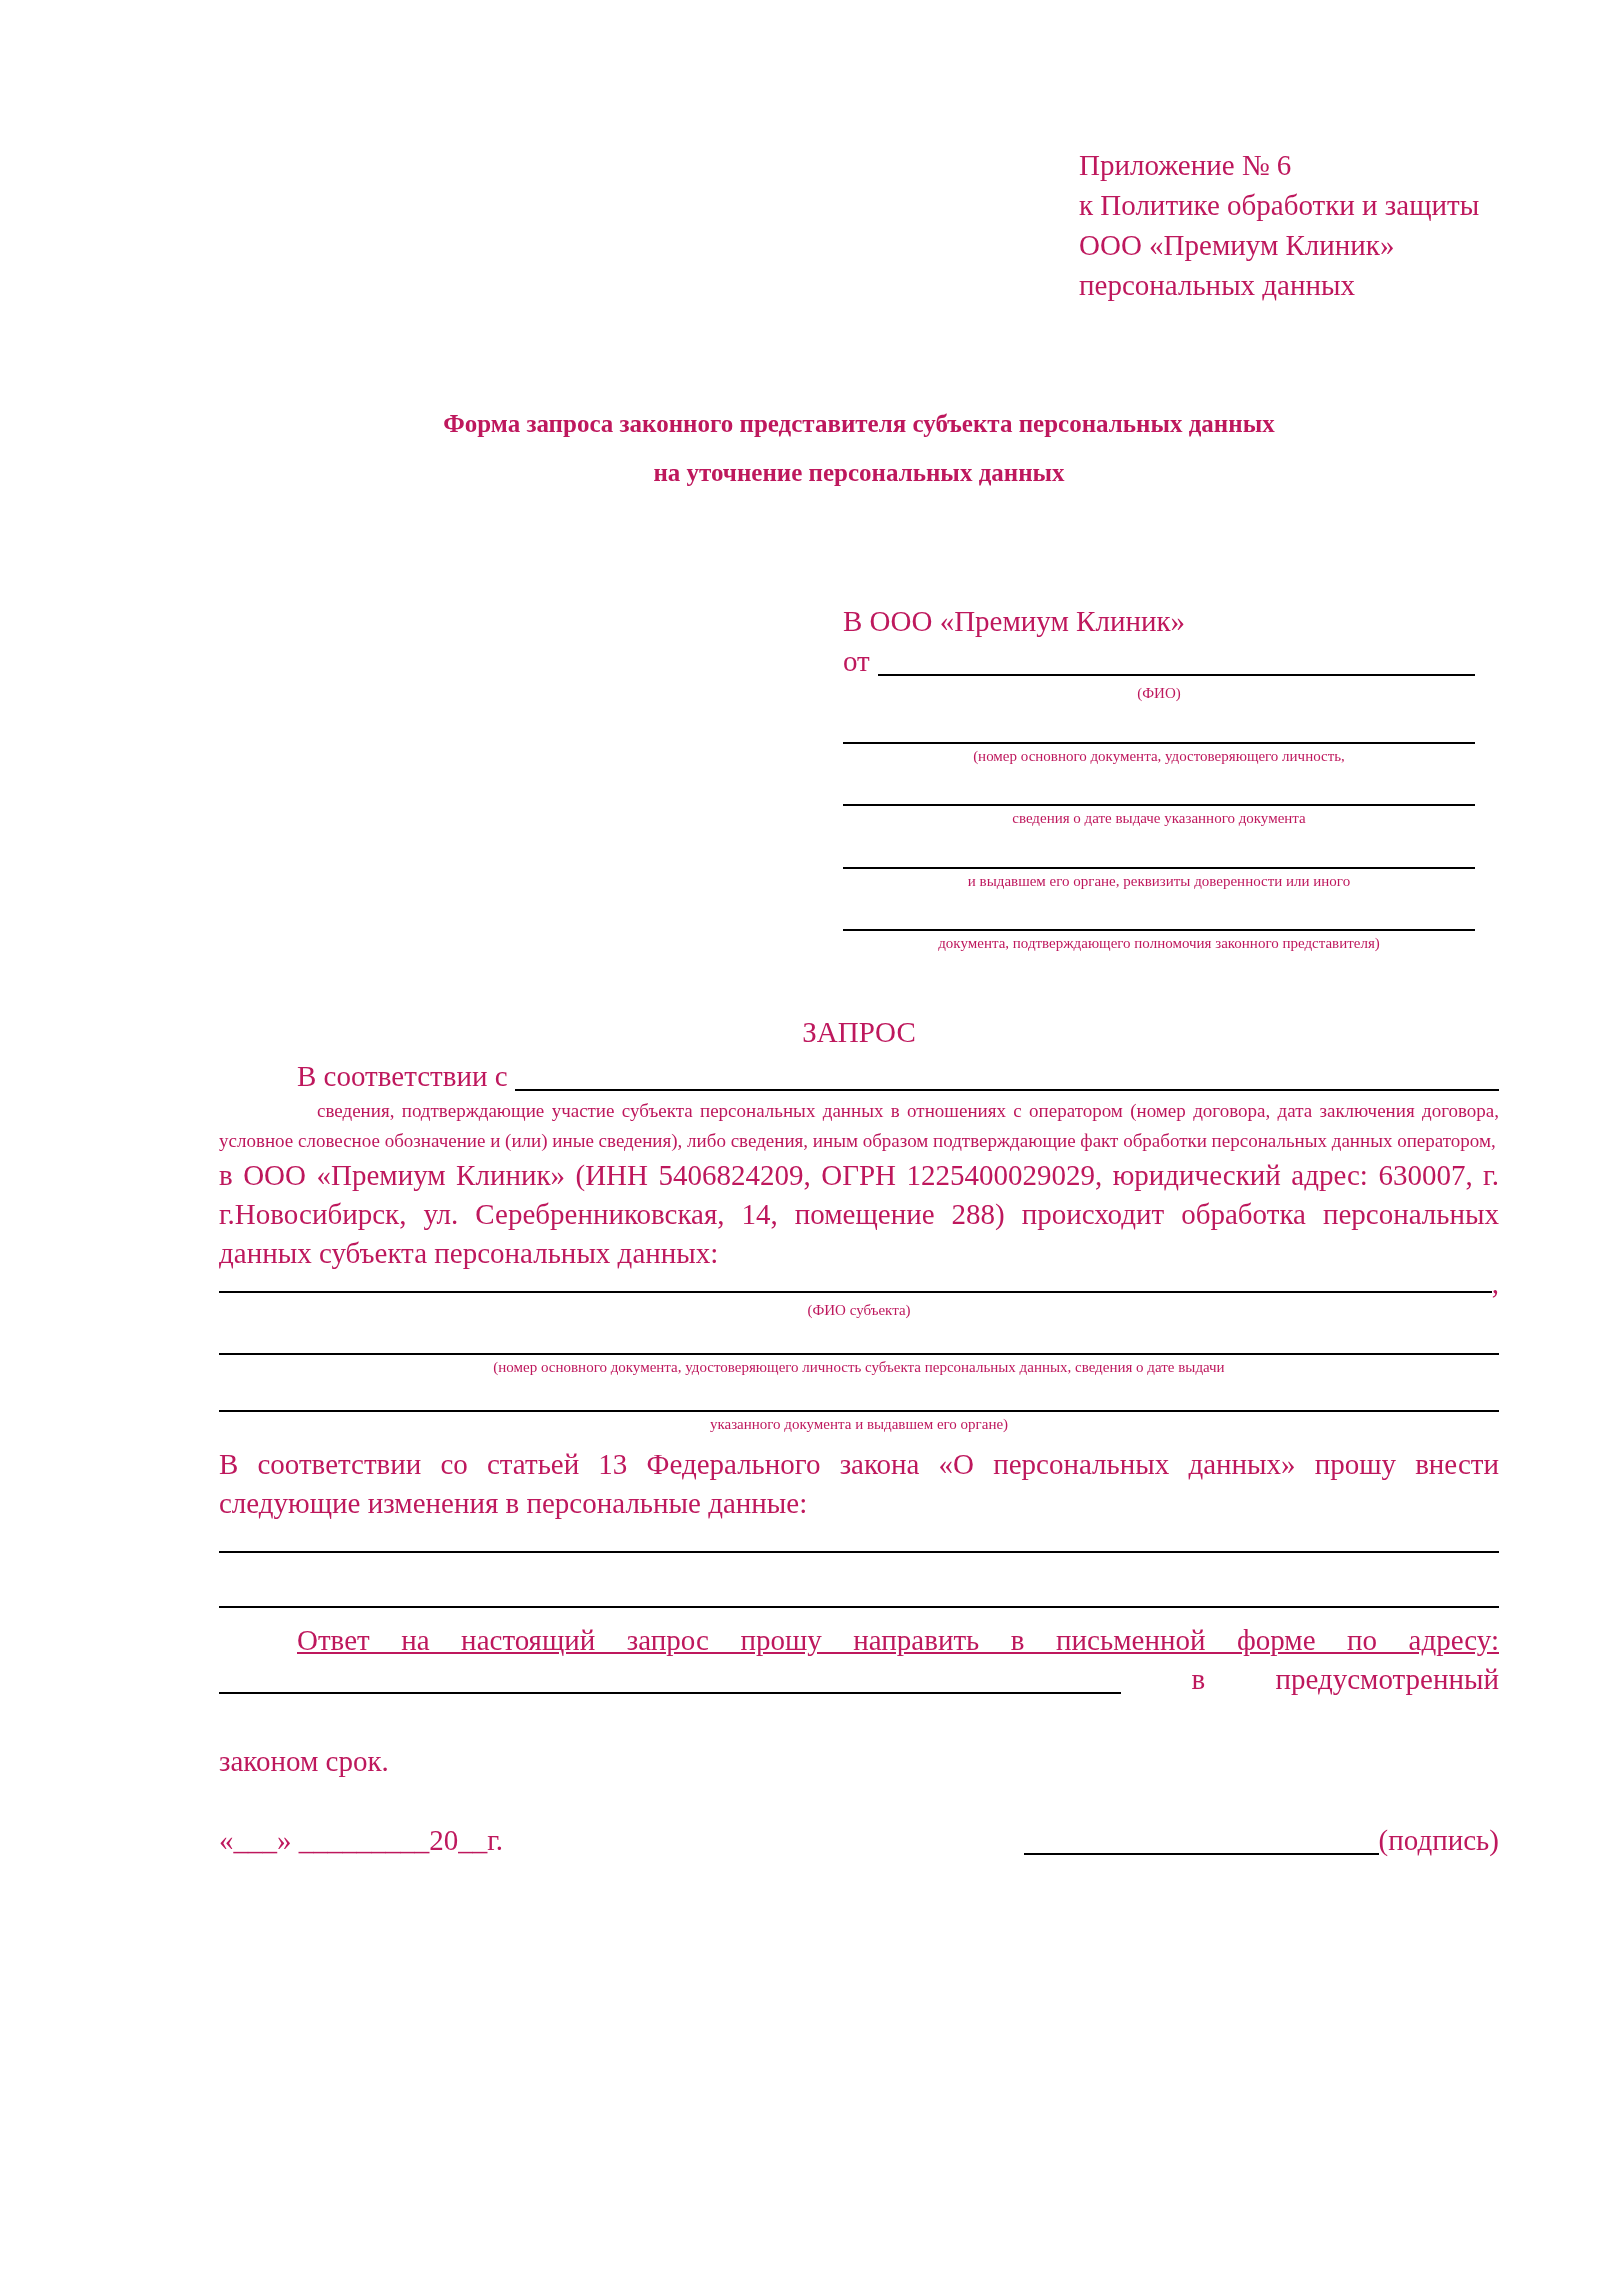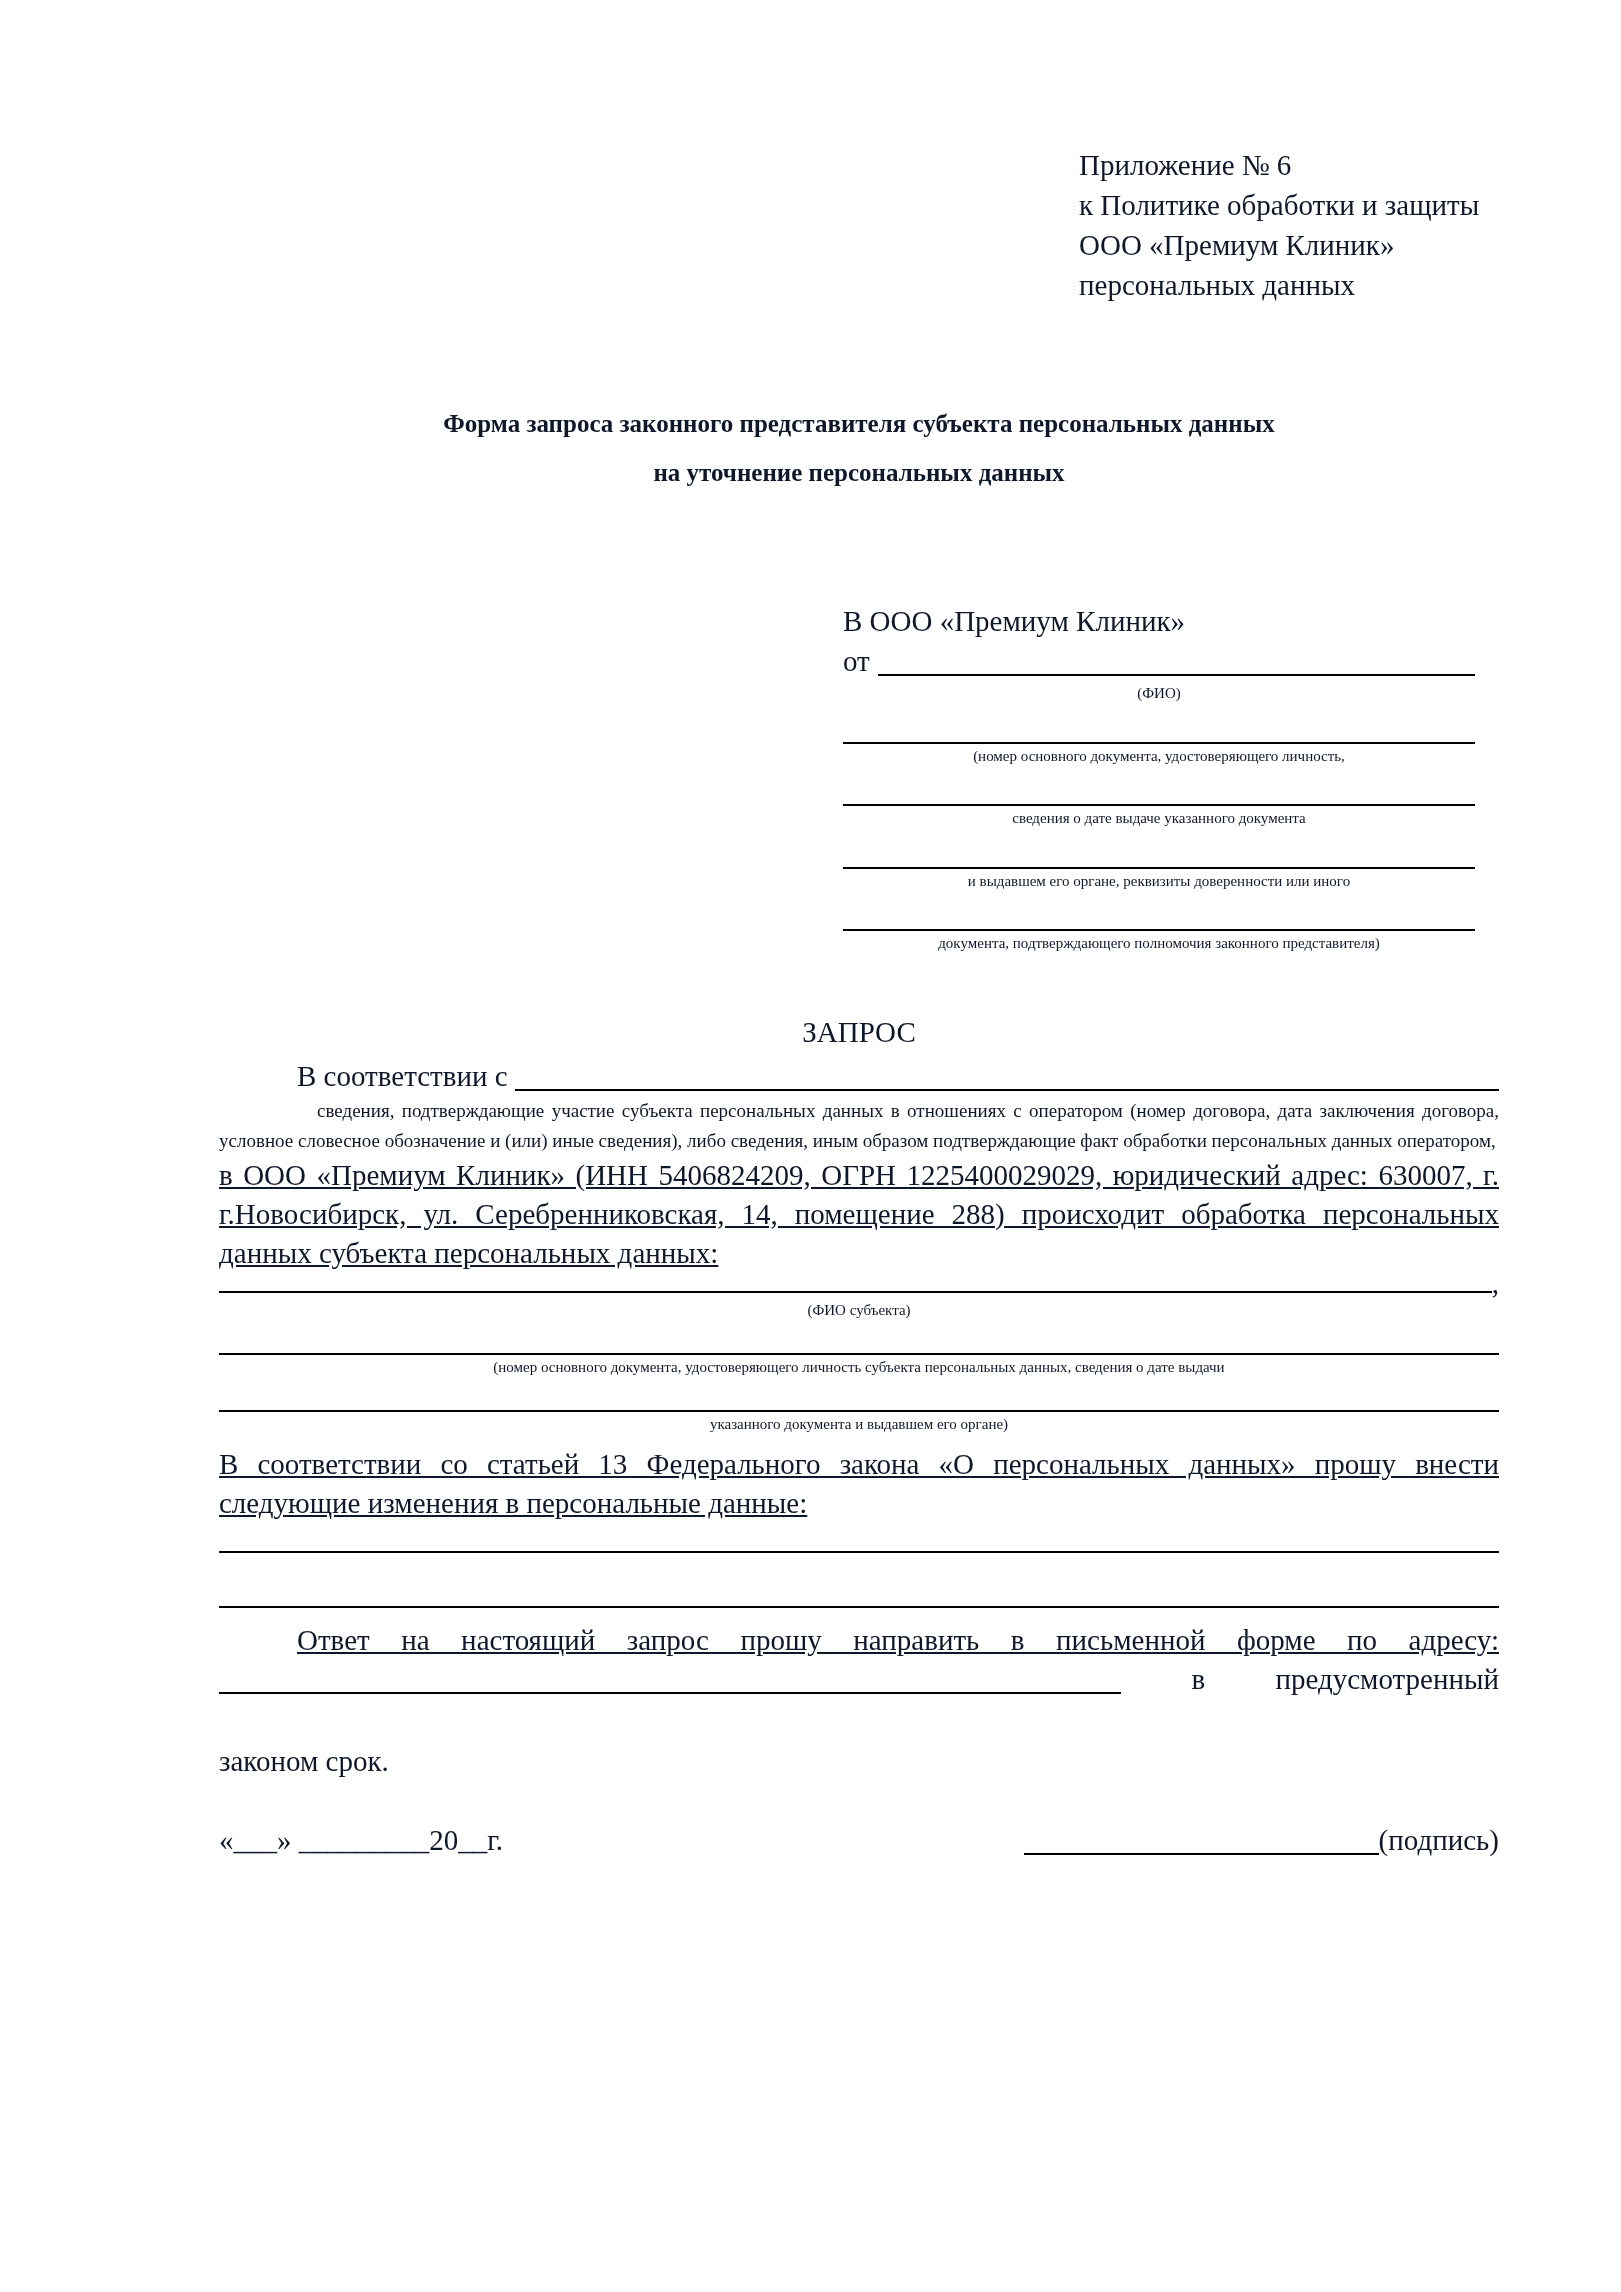--- a/index.html
+++ b/index.html
@@ -5,21 +5,21 @@
   html, body {
     margin: 0;
     padding: 0;
     background: #ffffff;
   }
   .page {
     position: relative;
     width: 1621px;
     height: 2293px;
     background: #ffffff;
-    color: #0f172a;
+    color: #be185d;
     font-family: "Liberation Serif", "DejaVu Serif", serif;
     font-size: 29px;
     line-height: 40px;
     overflow: hidden;
   }
   .content {
     position: absolute;
     left: 219px;
     top: 0;
     width: 1280px;
@@ -87,21 +87,20 @@
     font-size: 19px;
     line-height: 30px;
     text-align: justify;
     text-indent: 98px;
   }
 
   .par {
     margin: 0;
     text-align: justify;
     line-height: 39px;
-    text-decoration: underline;
   }
 
   .fio-row {
     height: 25.5px;
   }
   .fio-row .fill { margin-left: 0; }
   .fio-row .comma {
     line-height: 29px;
   }
 

